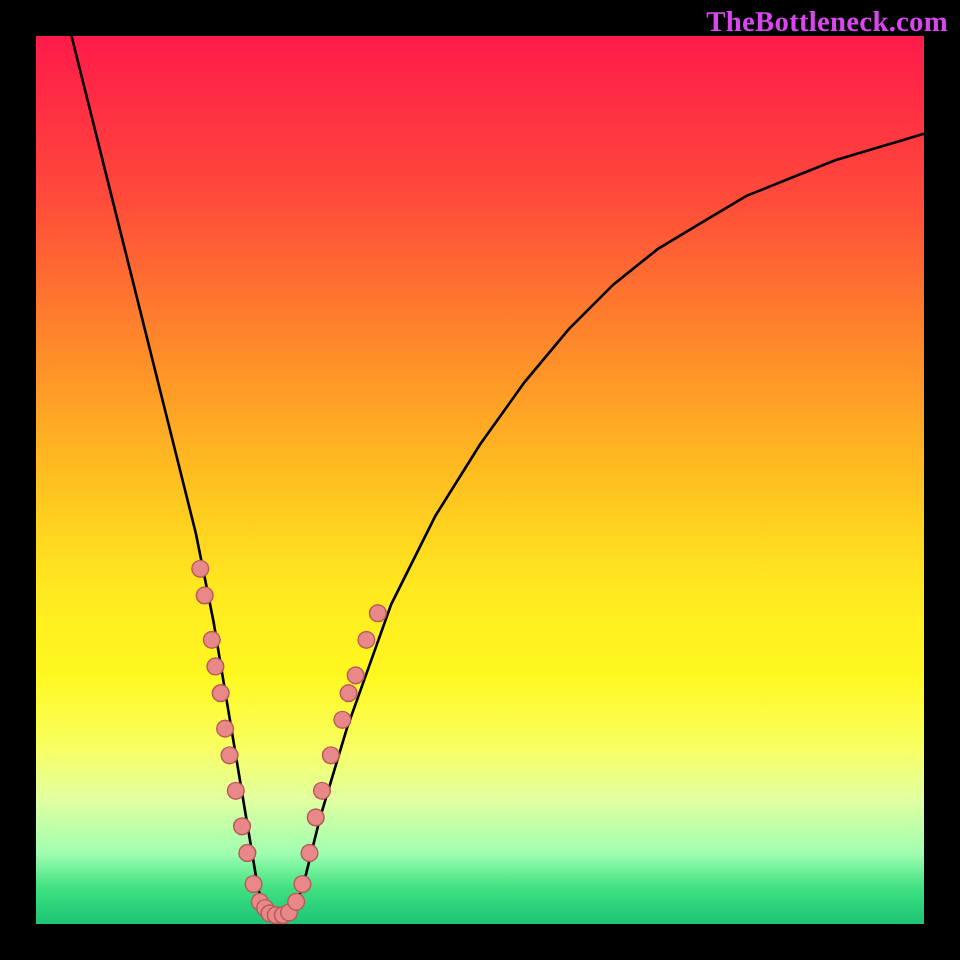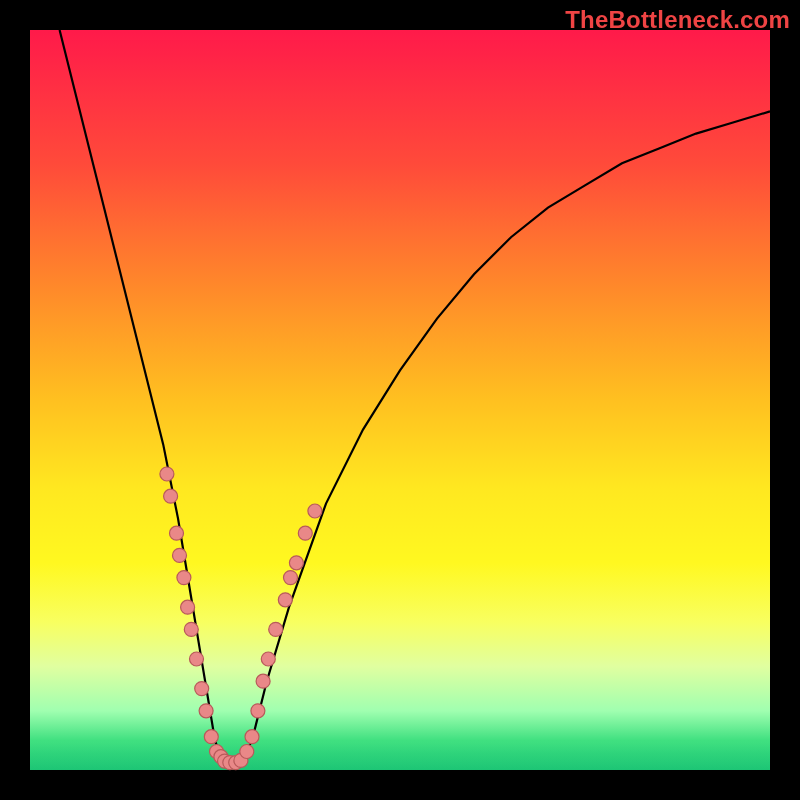--- a/index.html
+++ b/index.html
@@ -26,24 +26,24 @@
       #f8ff60 80%,
       #e0ffa0 86%,
       #a0ffb0 92%,
       #40e080 96%,
       #20c878 100%);
   }
   .attr {
     position: absolute;
     top: 6px;
     right: 10px;
-    font-family: Liberation Sans, sans-serif;
+    font-family: Liberation Serif, serif;
     font-size: 24px;
     font-weight: 600;
-    color: #ef4444;
+    color: #d946ef;
     letter-spacing: 0.2px;
   }
   svg.curve {
     position: absolute;
     left: 0; top: 0;
     width: 740px; height: 740px;
     overflow: visible;
   }
   .curve path {
     fill: none;

